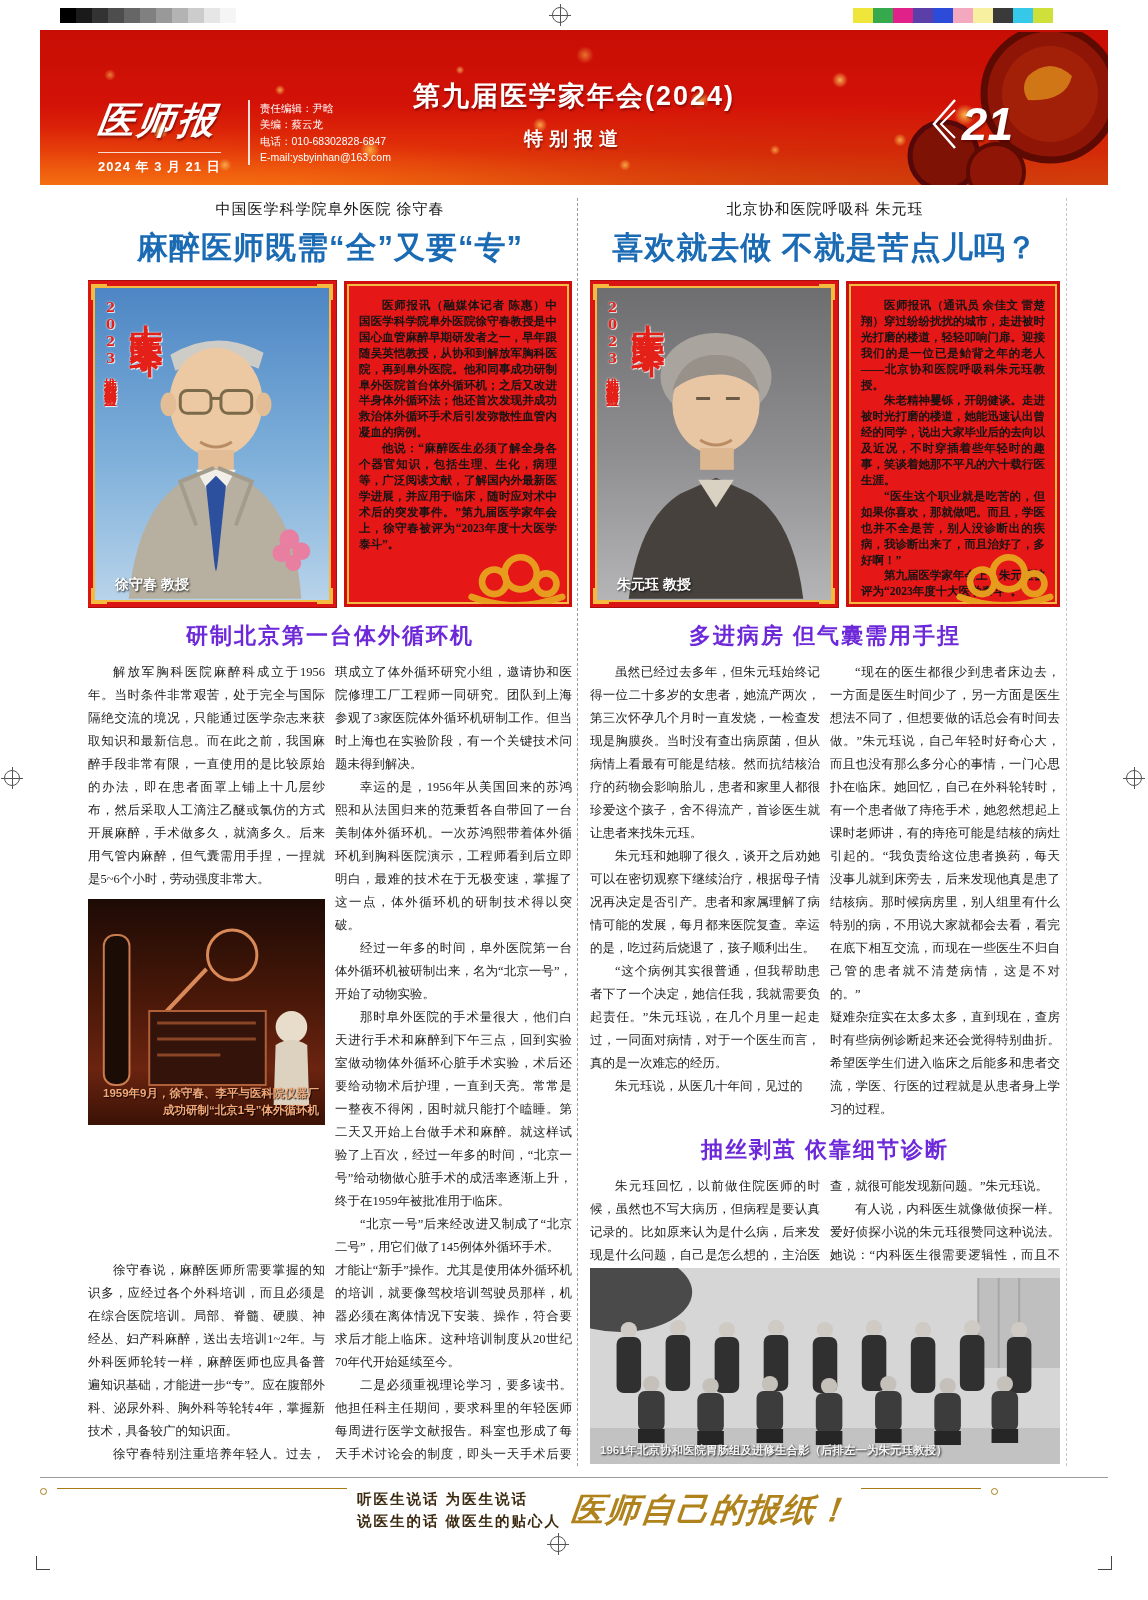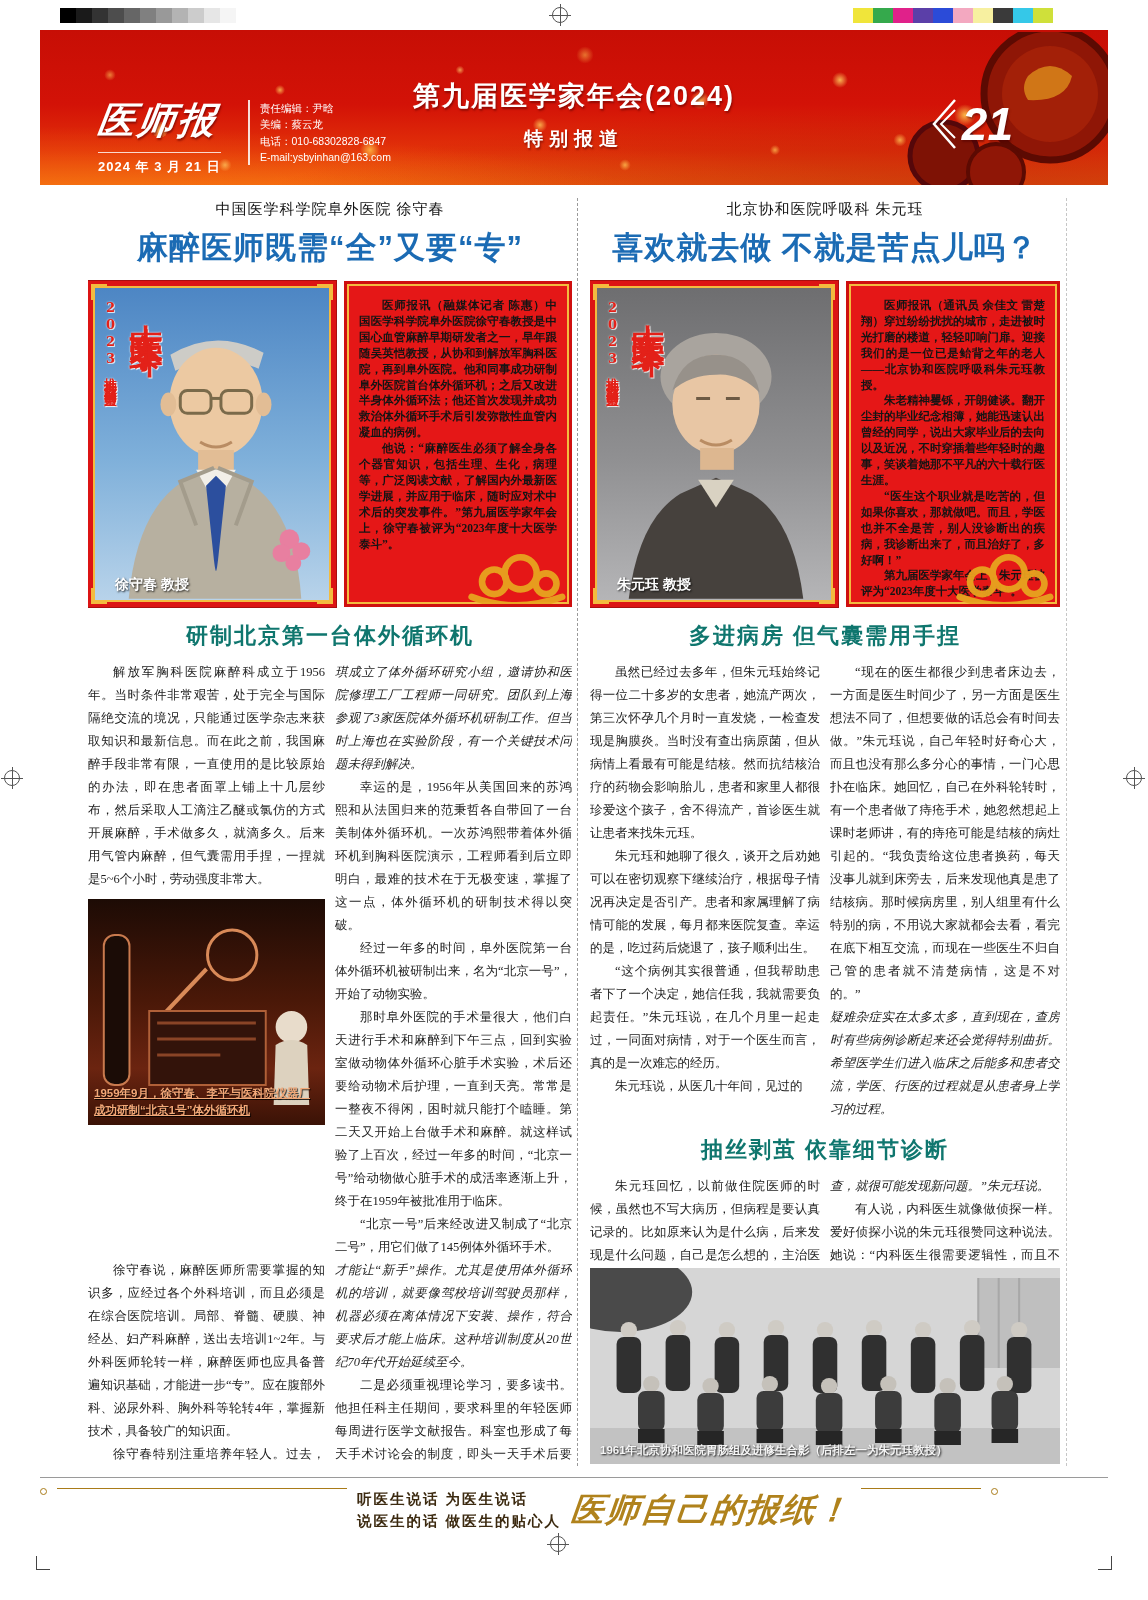--- a/index.html
+++ b/index.html
@@ -88,33 +88,33 @@
   .badge-large { left:30px; top:12px; font-size:33px; letter-spacing:4px; }
   .photo-cap { position:absolute; left:10px; bottom:8px; color:#fff; font-size:14px; font-weight:bold;
                text-shadow:1px 1px 2px rgba(0,0,0,.8);padding-left:12px; }
 
   .intro-box { position:relative; flex:1; background:#e51717; border:3px solid #cf0f0f;
                box-shadow:inset 0 0 0 2px #f3bb3f; padding:14px 12px 10px; overflow:hidden; }
   .intro-box .para { color:#141414; font-size:11.5px; line-height:15.9px; text-align:justify;
                      font-family:"Liberation Serif", serif; font-weight:bold; }
   .cloud-svg { position:absolute; right:-6px; bottom:-8px; opacity:.95; }
 
-  .sec-heading { text-align:center; color:#0f766e; font-size:22px; font-weight:bold; letter-spacing:2px;
+  .sec-heading { text-align:center; color:#6d28d9; font-size:22px; font-weight:bold; letter-spacing:2px;
                  margin:14px 0 10px; }
   .cols { display:flex; gap:10px; align-items:flex-start; }
   .col { flex:1; min-width:0; }
   .para { font-family:"Liberation Serif", serif; font-size:12.5px; line-height:23px; color:#1c1c1c;
           text-align:justify; text-indent:2em; }
-  .para.cont { text-indent:0;font-style:italic; }
+  .para.cont { text-indent:0; }
 
   .lab-photo { position:relative; width:100%; height:226px; margin-top:8px;
                background:linear-gradient(180deg,#1d0b05 0%, #4a1808 45%, #6b2410 75%, #3a1206 100%); }
-  .lab-photo .cap { position:absolute; left:6px; right:6px; bottom:6px; text-align:left;
+  .lab-photo .cap { position:absolute; left:6px; right:6px; bottom:6px; text-align:right;
                     color:#f2a878; font-size:11.5px; font-weight:bold; line-height:1.5;
-                    text-shadow:1px 1px 1px rgba(0,0,0,.8);text-decoration:underline; }
+                    text-shadow:1px 1px 1px rgba(0,0,0,.8); }
   .group-photo { position:absolute; left:0; right:0; bottom:4px; height:196px; overflow:hidden;
                  background:linear-gradient(180deg,#e3e3e3 0%, #cfcfcf 40%, #bdbdbd 100%); }
   .group-photo .cap { position:absolute; left:10px; bottom:6px; color:#f5f5f5; font-size:11.5px;
                       font-weight:bold; text-shadow:1px 1px 2px rgba(0,0,0,.9); }
 
   
   .footer-rule { position:absolute; left:40px; right:40px; top:1477px; border-top:1px solid #9a9a9a; }
   .page-footer { position:absolute; left:40px; right:150px; top:1488px; display:flex; align-items:flex-start; gap:10px; }
   .gold-dot { width:7px; height:7px; border:1.5px solid #a97b18; border-radius:50%; flex:0 0 auto; }
   .gold-rule { height:0; border-top:1.5px solid #a97b18; flex:1; }
@@ -332,21 +332,21 @@
         <figcaption class="photo-cap">朱元珏 教授</figcaption>
         <i class="corner tl"></i>
           <i class="corner tr"></i>
           <i class="corner bl"></i>
           <i class="corner br"></i>
       </figure>
 
       <aside class="intro-box">
         <div>
             <p class="para">医师报讯（通讯员 余佳文 雷楚翔）穿过纷纷扰扰的城市，走进被时光打磨的楼道，轻轻叩响门扉。迎接我们的是一位已是鲐背之年的老人——北京协和医院呼吸科朱元珏教授。</p>
-            <p class="para">朱老精神矍铄，开朗健谈。翻开尘封的毕业纪念相簿，她能迅速认出曾经的同学，说出大家毕业后的去向以及近况，不时穿插着些年轻时的趣事，笑谈着她那不平凡的六十载行医生涯。</p>
+            <p class="para">朱老精神矍铄，开朗健谈。走进被时光打磨的楼道，她能迅速认出曾经的同学，说出大家毕业后的去向以及近况，不时穿插着些年轻时的趣事，笑谈着她那不平凡的六十载行医生涯。</p>
             <p class="para">“医生这个职业就是吃苦的，但如果你喜欢，那就做吧。而且，学医也并不全是苦，别人没诊断出的疾病，我诊断出来了，而且治好了，多好啊！”</p>
             <p class="para">第九届医学家年会上，朱元珏被评为“2023年度十大医学泰斗”。</p>
           </div>
         <i class="corner tl"></i>
           <i class="corner tr"></i>
           <i class="corner bl"></i>
           <i class="corner br"></i>
         <svg class="cloud-svg" width="120" height="66" viewBox="0 0 120 70">
           <g fill="none" stroke="#e8a41f" stroke-width="7" stroke-linecap="round">
             <circle cx="38" cy="38" r="13"></circle>

